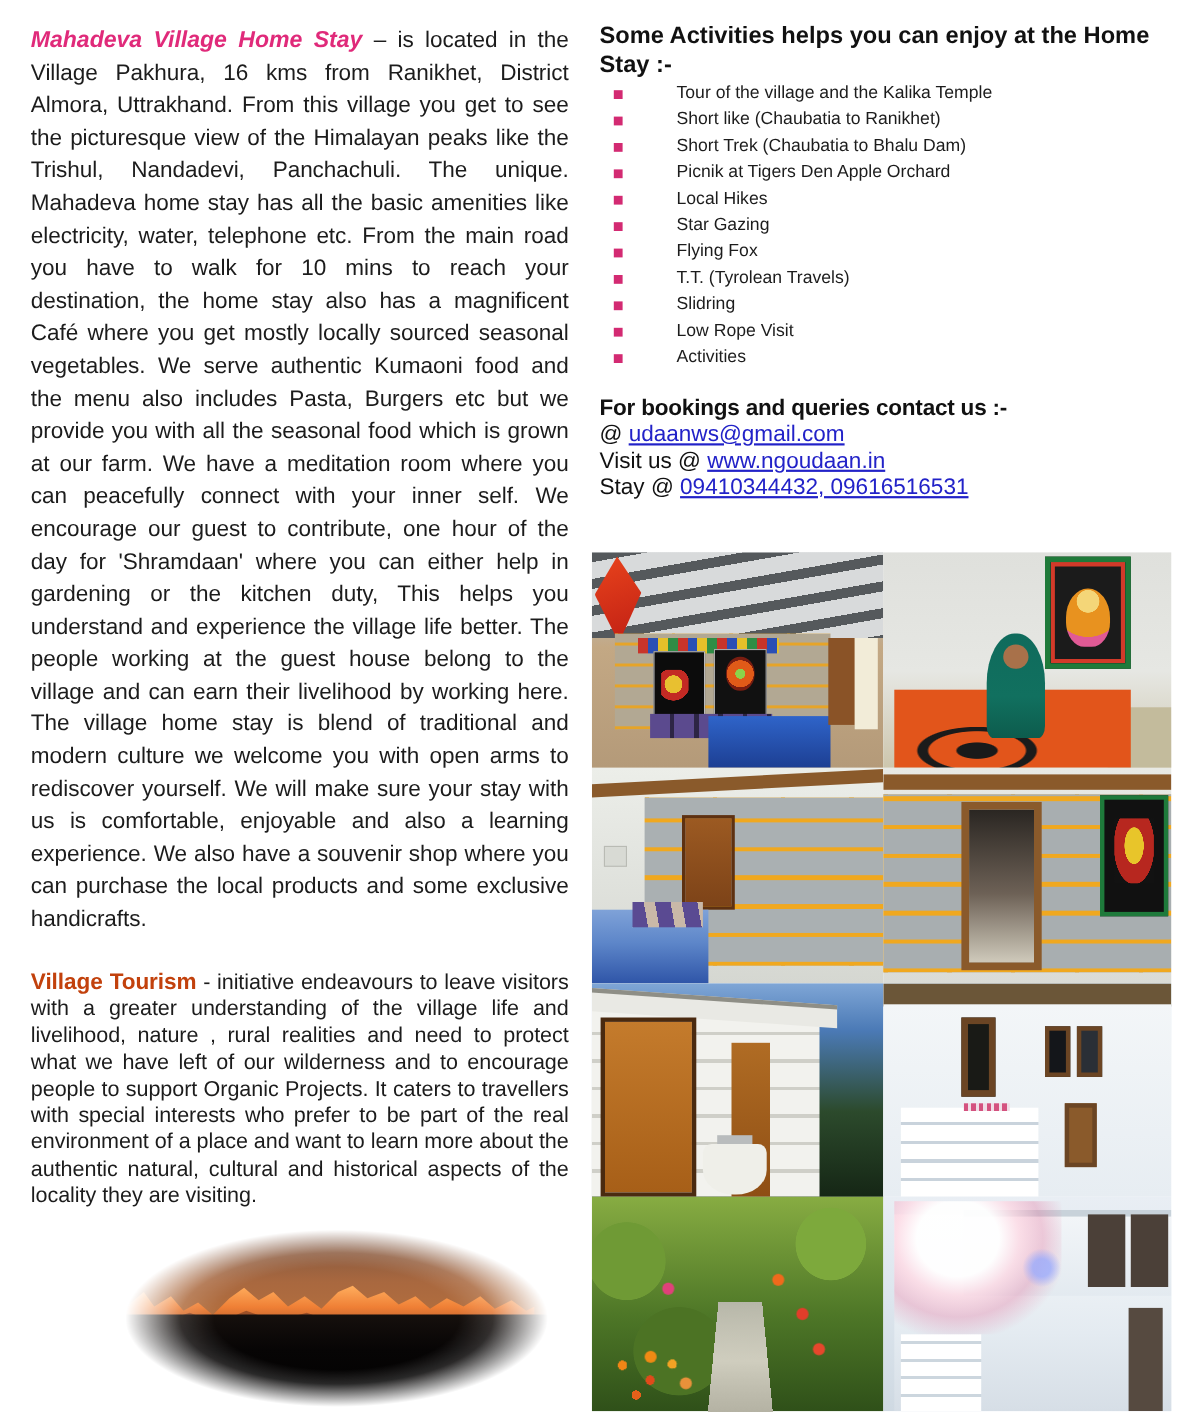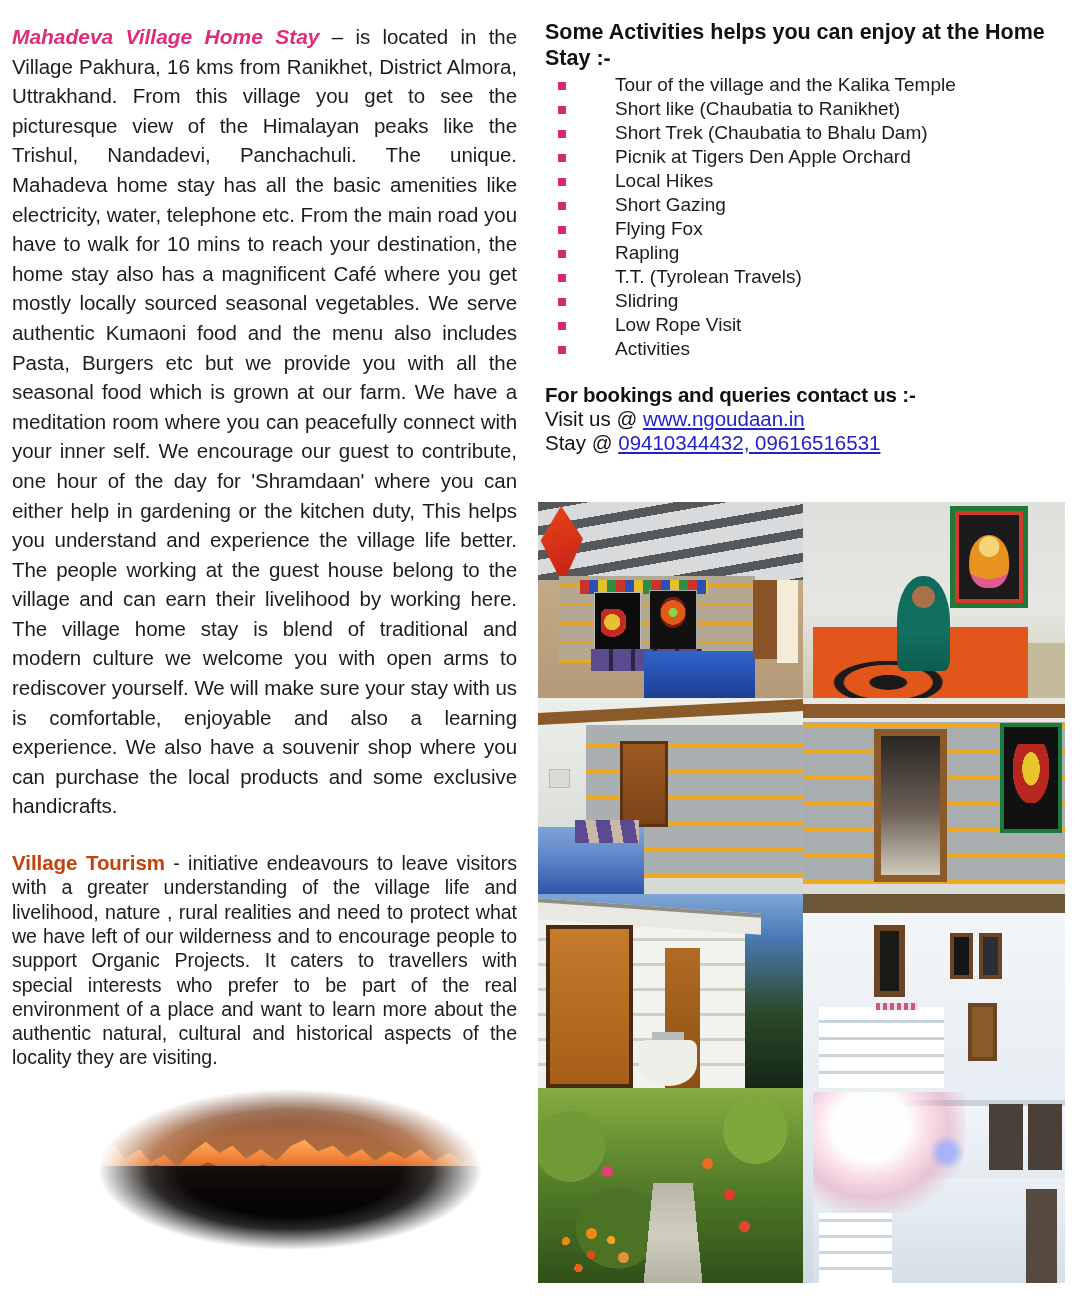--- a/index.html
+++ b/index.html
@@ -16,21 +16,21 @@
     position: relative;
     width: 1080px;
     height: 1296px;
     display: flex;
     gap: 0;
   }
 
   
   .col-left {
     width: 535px;
-    padding: 22px 18px 0 12px;
+    padding: 22px 18px 0 28px;
     position: relative;
   }
   .body-para {
     font-size: 20.5px;
     line-height: 29.6px;
     text-align: justify;
     text-justify: inter-word;
     margin: 0 0 6px 0;
     color: #1c1c1c;
     letter-spacing: -0.05px;
@@ -95,21 +95,21 @@
     max-width: 500px;
   }
   ul.activities {
     list-style: none;
     margin: 0;
     padding: 0;
   }
   ul.activities li {
     position: relative;
     padding-left: 70px;
-    font-size: 19px;
+    font-size: 16px;
     line-height: 24px;
     color: #1c1c1c;
   }
   ul.activities li::before {
     content: "";
     position: absolute;
     left: 13px;
     top: 9px;
     width: 8px;
     height: 8px;
@@ -319,31 +319,31 @@
   <div class="col-right">
 
     <div class="activities-heading">Some Activities helps you can enjoy at the Home Stay :-</div>
 
     <ul class="activities">
       <li>Tour of the village and the Kalika Temple</li>
       <li>Short like  (Chaubatia to Ranikhet)</li>
       <li>Short Trek (Chaubatia to Bhalu Dam)</li>
       <li>Picnik at Tigers Den Apple Orchard</li>
       <li>Local Hikes</li>
-      <li>Short Gazing</li>
+      <li>Star Gazing</li>
       <li>Flying Fox</li>
-      <li>Rapling</li>
       <li>T.T. (Tyrolean Travels)</li>
       <li>Slidring</li>
       <li>Low Rope Visit</li>
       <li>Activities</li>
     </ul>
 
     <div class="contact-block">
       <div class="contact-heading">For bookings and queries contact us :-</div>
+      <div class="contact-line"><span>@ </span><a class="link" href="#">udaanws@gmail.com</a></div>
       <div class="contact-line"><span>Visit us @ </span><a class="link" href="#">www.ngoudaan.in</a></div>
       <div class="contact-line"><span>Stay @ </span><a class="link" href="#">09410344432, 09616516531</a></div>
     </div>
 
     <div class="photo-grid">
 
       <div class="cell c1">
         <div class="ceiling"></div>
         <div class="kite"></div>
         <div class="brickwall"></div>

